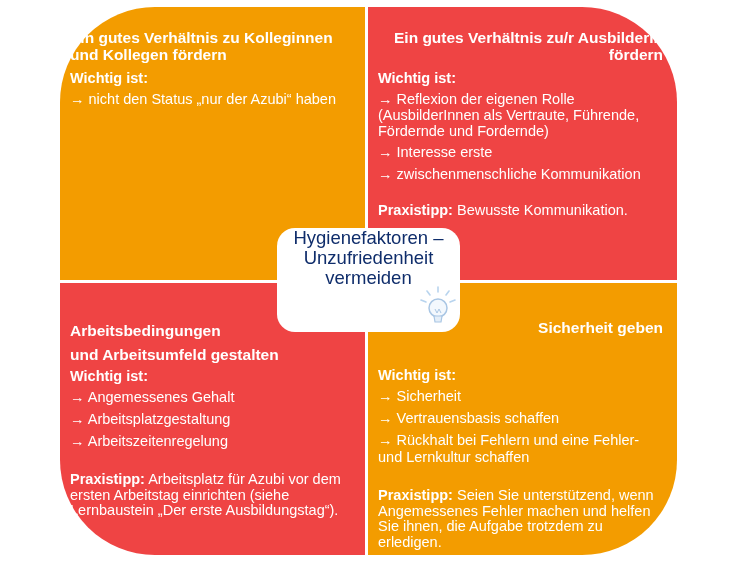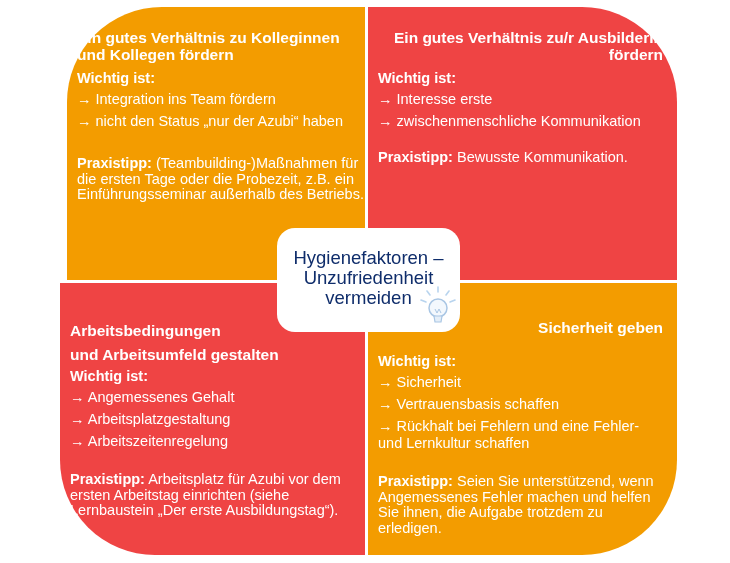--- a/index.html
+++ b/index.html
@@ -1,70 +1,69 @@
 <!DOCTYPE html>
 <html><head>
 <meta charset="utf-8">
 <style>
   html, body { margin:0; padding:0; background:#ffffff; }
   body { width:730px; height:563px; position:relative; overflow:hidden;
          font-family:"Liberation Sans", sans-serif; }
   .quad { position:absolute; box-sizing:border-box; color:#ffffff; }
   .orange { background:#F39C00; }
   .navy { background:#ef4444; }
-  #q-tl { left:67px; top:7px; width:305px; height:312px; border-top-left-radius:95px; padding:22px 8px 0 10px; }
+  #q-tl { left:60px; top:7px; width:305px; height:312px; border-top-left-radius:95px; padding:22px 8px 0 10px; }
   #q-tr { left:368px; top:7px; width:309px; height:273px; border-top-right-radius:95px; padding:22px 14px 0 10px; }
   #q-bl { left:60px; top:283px; width:305px; height:272px; border-bottom-left-radius:95px; padding:36px 8px 2px 10px; }
   #q-br { left:368px; top:283px; width:309px; height:272px; border-bottom-right-radius:95px; padding:36px 14px 0 10px; }
   
   .edge-v { position:absolute; left:365px; width:3px; background:#ffffff; }
   .edge-h { position:absolute; top:280px; height:3px; background:#ffffff; }
   .title { font-weight:bold; font-size:15.5px; line-height:17px; margin:0 0 6px 0; }
   .title.right { text-align:right; }
   .title2 { font-weight:bold; font-size:15.5px; line-height:24px; margin:0; }
   .sub { font-weight:bold; font-size:14.5px; line-height:18px; margin:0 0 4px 0; }
   .item { font-size:14.5px; line-height:17px; margin:0 0 5px 0; }
   .tip { font-size:14.5px; line-height:15.5px; margin-top:20px; }
   .tip b { font-weight:bold; }
   #center { position:absolute; left:277px; top:228px; width:183px; height:104px; background:#ffffff;
-            border-radius:18px; box-sizing:border-box; padding-top:20px; text-align:center;
+            border-radius:18px; box-sizing:border-box; text-align:center;
             color:#0F2D6B; font-size:18.5px; line-height:20px; }
   #bulb { position:absolute; left:418px; top:285px; width:40px; height:44px; }
 </style>
 </head>
 <body>
 
 <div id="q-tl" class="quad orange">
   <div class="title">Ein gutes Verhältnis zu Kolleginnen und Kollegen fördern</div>
   <div class="sub">Wichtig ist:</div>
-  <div class="item">→ Integration ins Team fördern</div>
   <div class="item">→ nicht den Status „nur der Azubi“ haben</div>
-  <div class="tip" style="margin-top:26px;"><b>Praxistipp:</b><span> (Teambuilding-)Maßnahmen für die ersten Tage oder die Probezeit, z.B. ein Einführungsseminar außerhalb des Betriebs.</span></div>
 </div>
 
 <div id="q-tr" class="quad navy">
   <div class="title right">Ein gutes Verhältnis zu/r AusbilderIn fördern</div>
   <div class="sub">Wichtig ist:</div>
+  <div class="item" style="line-height:16px;">→ Reflexion der eigenen Rolle (AusbilderInnen als Vertraute, Führende, Fördernde und Fordernde)</div>
   <div class="item">→ Interesse erste</div>
   <div class="item">→ zwischenmenschliche Kommunikation</div>
   <div class="tip" style="margin-top:20px;"><b>Praxistipp:</b><span> Bewusste Kommunikation.</span></div>
 </div>
 
 <div id="q-bl" class="quad navy">
   <div class="title2">Arbeitsbedingungen</div>
   <div class="title2">und Arbeitsumfeld gestalten</div>
   <div class="sub">Wichtig ist:</div>
   <div class="item">→ Angemessenes Gehalt</div>
   <div class="item">→ Arbeitsplatzgestaltung</div>
   <div class="item">→ Arbeitszeitenregelung</div>
   <div class="tip" style="margin-top:22px;"><b>Praxistipp:</b><span> Arbeitsplatz für Azubi vor dem ersten Arbeitstag einrichten (siehe Lernbaustein „Der erste Ausbildungstag“).</span></div>
 </div>
 
 <div id="q-br" class="quad orange">
-  <div class="title right" style="margin-bottom:16px;">Sicherheit geben</div>
+  <div class="title right" style="margin-bottom:30px;">Sicherheit geben</div>
   <div class="sub">Wichtig ist:</div>
   <div class="item">→ Sicherheit</div>
   <div class="item">→ Vertrauensbasis schaffen</div>
   <div class="item">→ Rückhalt bei Fehlern und eine Fehler- und Lernkultur schaffen</div>
   <div class="tip" style="margin-top:22px;"><b>Praxistipp:</b><span> Seien Sie unterstützend, wenn Angemessenes Fehler machen und helfen Sie ihnen, die Aufgabe trotzdem zu erledigen.</span></div>
 </div>
 
 <div class="edge-v" style="top:7px;height:548px;"></div>
 <div class="edge-h" style="left:60px;width:617px;"></div>
 

